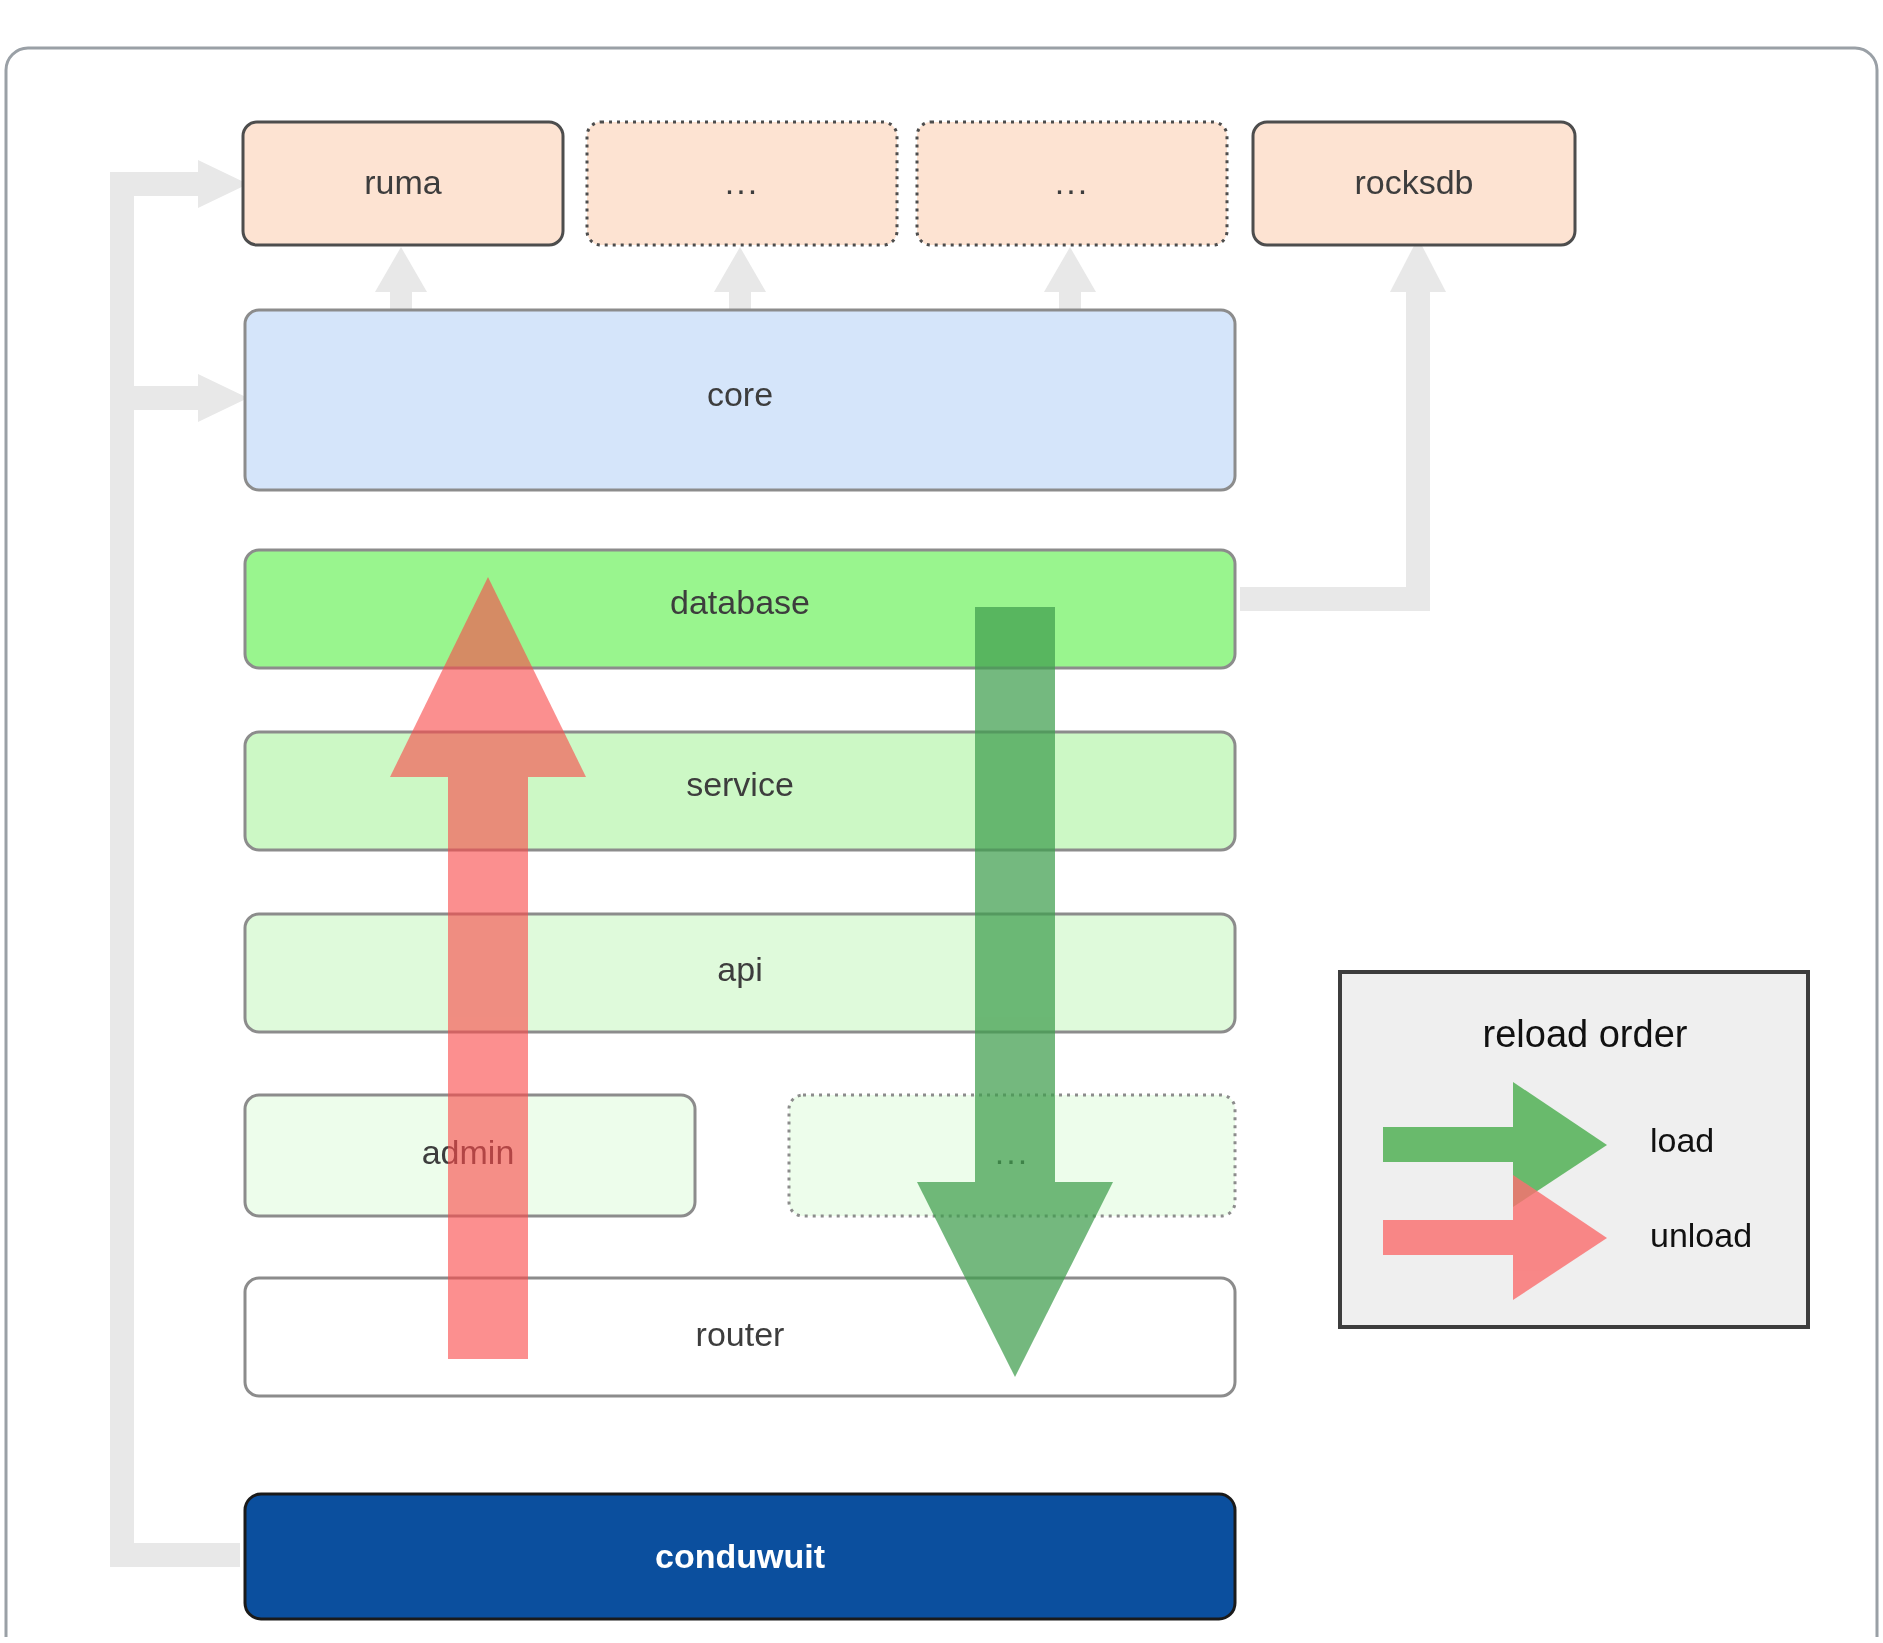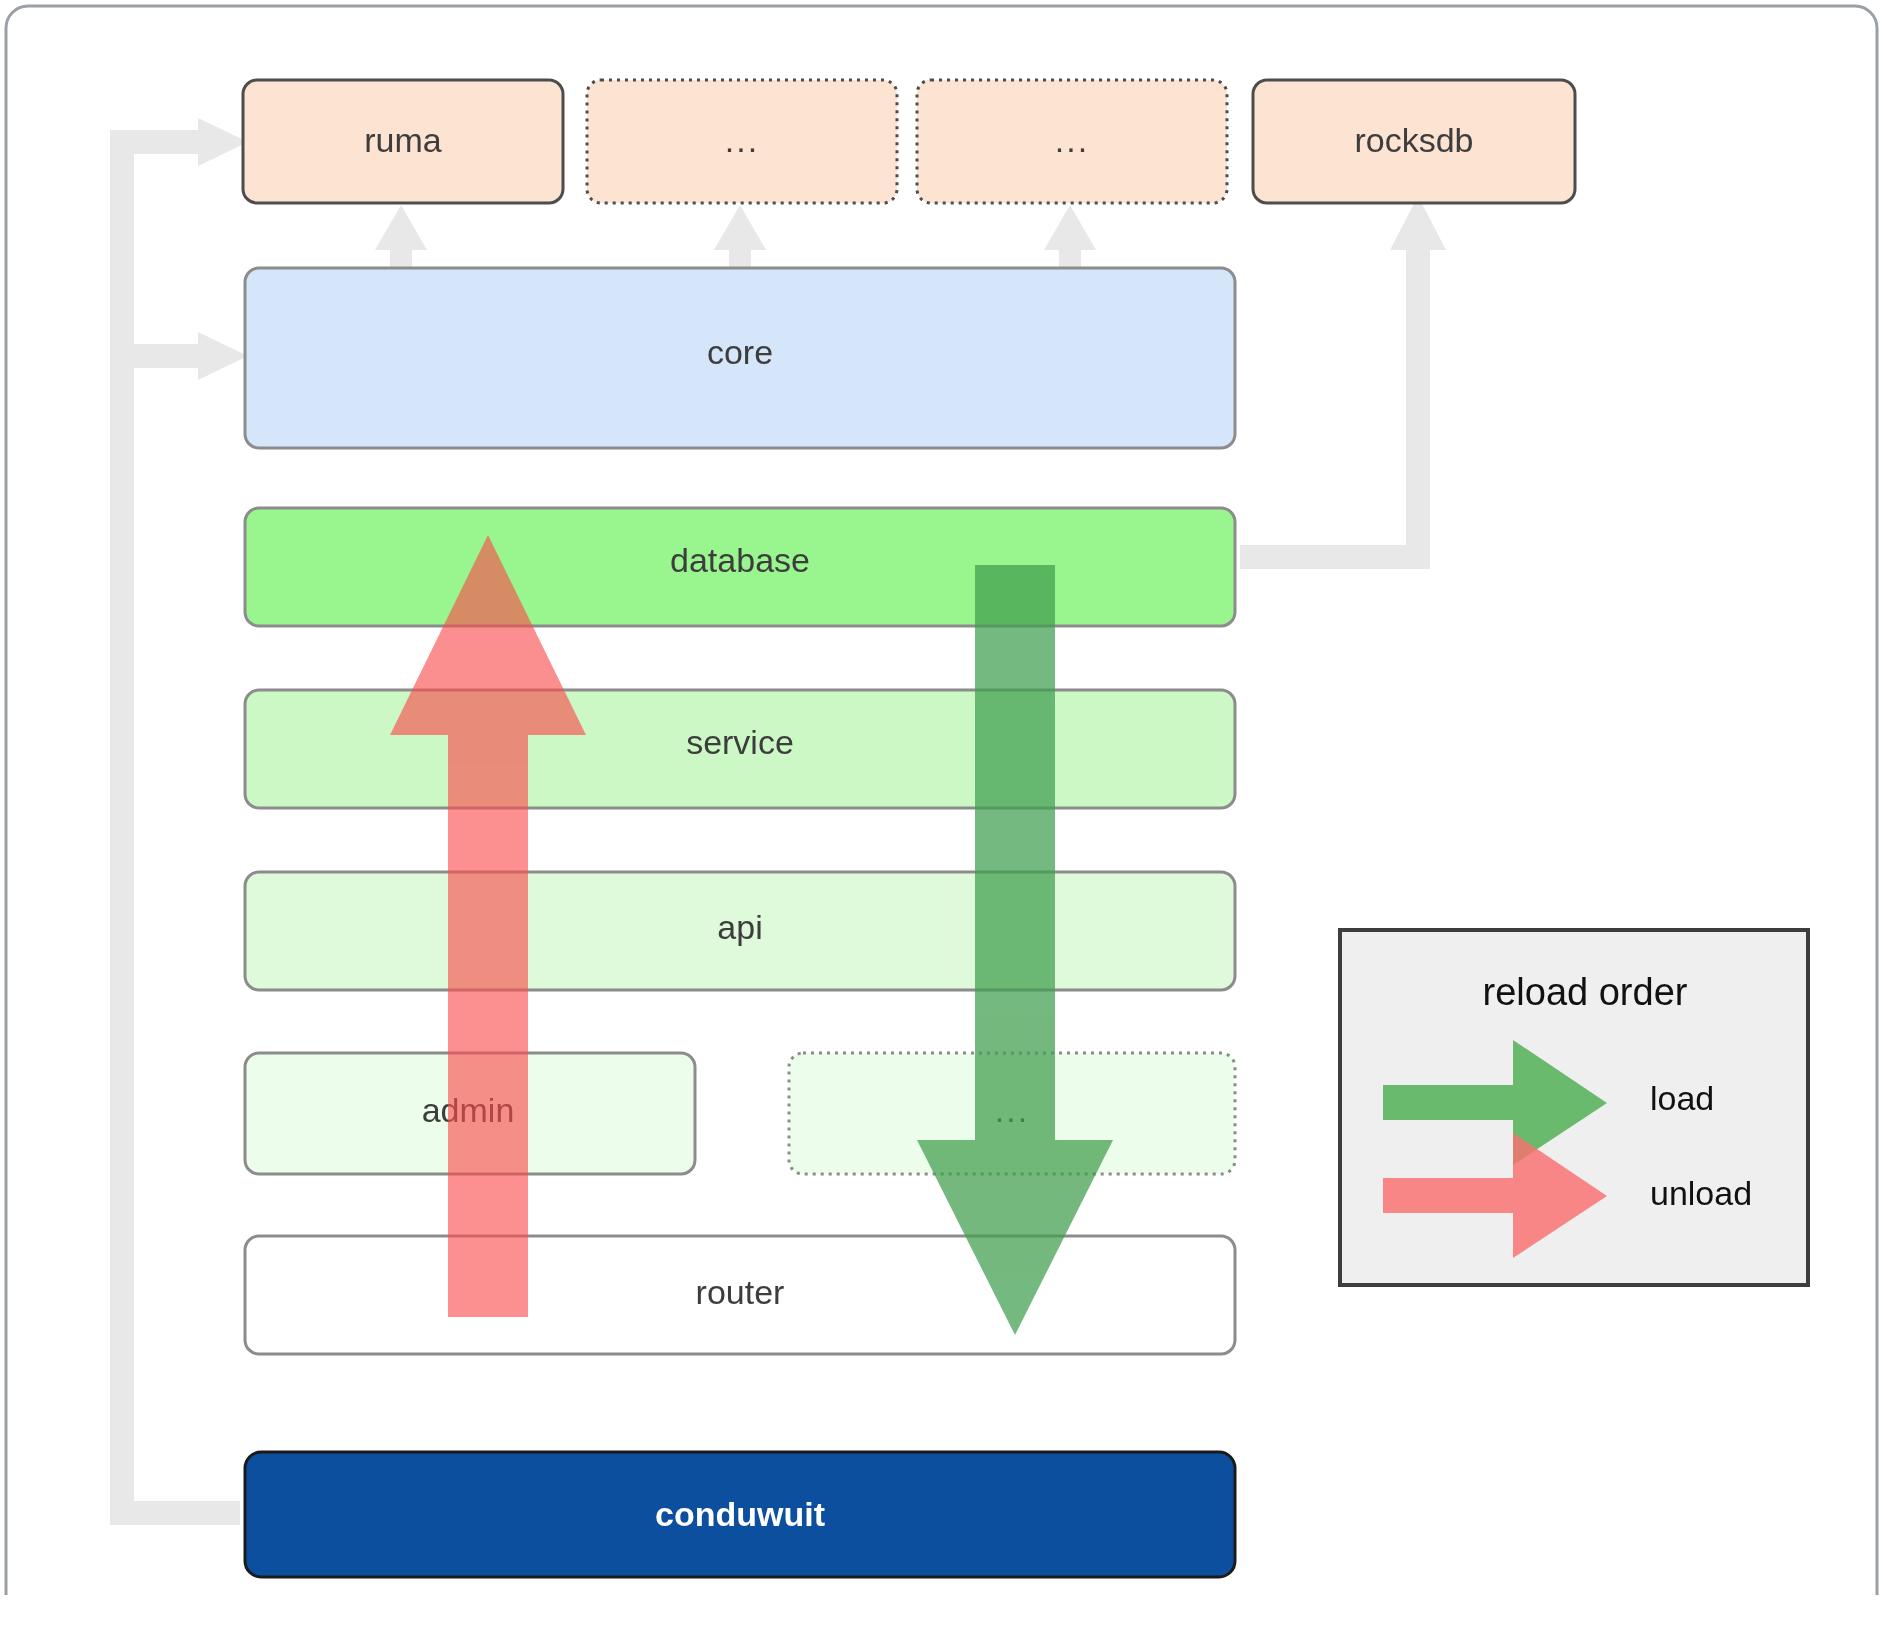--- a/index.html
+++ b/index.html
@@ -7,20 +7,21 @@
     padding: 0;
     background: #ffffff;
     font-family: "Liberation Sans", sans-serif;
   }
   #stage {
     position: relative;
     width: 1883px;
     height: 1595px;
     background: #ffffff;
     overflow: hidden;
+    margin-top: 42px;
   }
   #canvas {
     position: absolute;
     top: 0; left: 0;
     width: 1883px;
     height: 1643px;
   }
   .box-label {
     font-family: "Liberation Sans", sans-serif;
     font-size: 34px;

